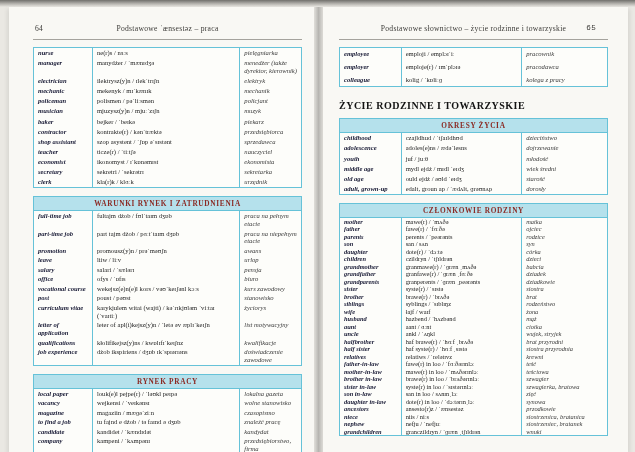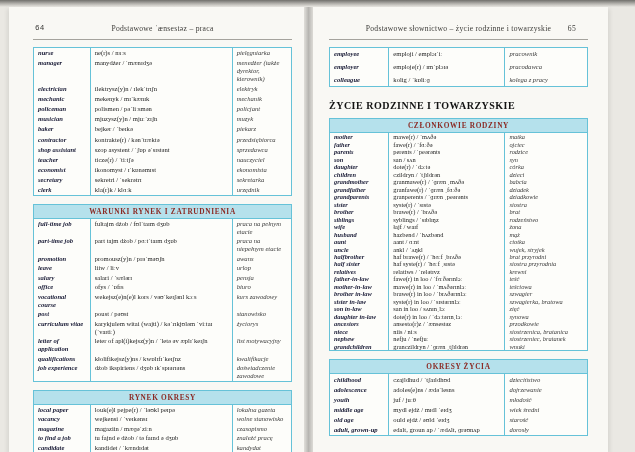--- a/index.html
+++ b/index.html
@@ -6,28 +6,28 @@
   body{
     width:635px;height:452px;overflow:hidden;position:relative;
     background:#eae8e3;
     font-family:"Liberation Serif","DejaVu Serif",serif;
   }
   .scan-top{position:absolute;top:0;left:0;right:0;height:7px;
     background:linear-gradient(to bottom,#71706c,#b7b5b0 55%,#eae8e3);}
   .spread{display:flex;position:absolute;top:7px;left:0;right:0;bottom:0;}
   .page{background:#f9f8f4;flex:1;position:relative;}
   .page.left{margin-left:9px;padding:0 12px 0 24px;box-shadow:-2px 2px 4px rgba(0,0,0,.08);}
-  .page.right{margin-right:27px;padding:0 20px 0 16px;box-shadow:2px 2px 4px rgba(0,0,0,.08);}
+  .page.right{margin-right:7px;padding:0 20px 0 16px;box-shadow:2px 2px 4px rgba(0,0,0,.08);}
   .gutter{width:9px;background:linear-gradient(to right,rgba(0,0,0,.03),rgba(0,0,0,.22) 50%,rgba(0,0,0,.05));}
 
   .running-head{position:relative;padding-top:17px;height:13px;
     font-size:7.6px;color:#3b3a37;letter-spacing:.3px;text-align:center;}
   .running-head .pnum{position:absolute;font-size:7.6px;color:#3b3a37;}
-  .page.left .pnum{left:2px;font-family:Liberation Mono, monospace;}
-  .page.right .pnum{right:12px;}
+  .page.left .pnum{left:2px;}
+  .page.right .pnum{right:12px;font-family:Liberation Mono, monospace;}
   .head-rule{border-bottom:1px solid #a5a39d;margin:2px 0 7px 0;}
 
   table.vocab{width:100%;border-collapse:collapse;background:#fdfdfa;
     border:1px solid #66c2d8;margin-bottom:8px;}
   table.vocab td{vertical-align:top;font-size:6.6px;line-height:1.2;padding:.8px 4px;color:#242424;}
   table.vocab td.term{font-weight:bold;font-style:italic;color:#181a35;}
   table.vocab td.phon{border-left:1px solid #66c2d8;border-right:1px solid #66c2d8;}
   table.vocab td.pl{font-style:italic;color:#3a3a3a;}
   table.vocab th.band{background:#b5e1ec;color:#8b2a24;font-weight:bold;
     font-size:7.3px;letter-spacing:.7px;text-align:center;padding:2.2px 0 2px;
@@ -232,21 +232,21 @@
     </table>
 
     <table class="vocab">
       <colgroup>
           <col class="c1">
           <col class="c2">
           <col class="c3">
         </colgroup>
       <thead>
           <tr>
-            <th colspan="3" class="band">RYNEK OKRESY</th>
+            <th colspan="3" class="band">RYNEK PRACY</th>
           </tr>
         </thead>
       <tbody>
 
           <tr>
             <td class="term">local paper</td>
             <td class="phon">louk(e)l pejpe(r) / ˈləʊkl peɪpə</td>
             <td class="pl">lokalna gazeta</td>
           </tr>
 
@@ -316,20 +316,71 @@
           <tr>
             <td class="term">colleague</td>
             <td class="phon">kolig / ˈkɒliːɡ</td>
             <td class="pl">kolega z pracy</td>
           </tr>
         </tbody>
     </table>
 
     <div class="chapter-title">ŻYCIE RODZINNE I TOWARZYSKIE</div>
 
+    <table class="vocab loose rwide">
+      <colgroup>
+          <col class="c1">
+          <col class="c2">
+          <col class="c3">
+        </colgroup>
+      <thead>
+          <tr>
+            <th colspan="3" class="band">OKRESY ŻYCIA</th>
+          </tr>
+        </thead>
+      <tbody>
+
+          <tr>
+            <td class="term">childhood</td>
+            <td class="phon">czajldhud / ˈtʃaɪldhʊd</td>
+            <td class="pl">dzieciństwo</td>
+          </tr>
+
+          <tr>
+            <td class="term">adolescence</td>
+            <td class="phon">adoles(e)ns / ædəˈlesns</td>
+            <td class="pl">dojrzewanie</td>
+          </tr>
+
+          <tr>
+            <td class="term">youth</td>
+            <td class="phon">juf / juːθ</td>
+            <td class="pl">młodość</td>
+          </tr>
+
+          <tr>
+            <td class="term">middle age</td>
+            <td class="phon">mydl ejdż / mɪdl ˈeɪdʒ</td>
+            <td class="pl">wiek średni</td>
+          </tr>
+
+          <tr>
+            <td class="term">old age</td>
+            <td class="phon">ould ejdż / əʊld ˈeɪdʒ</td>
+            <td class="pl">starość</td>
+          </tr>
+
+          <tr>
+            <td class="term">adult, grown-up</td>
+            <td class="phon">edalt, groun ap / ˈædʌlt, ɡrəʊnʌp</td>
+            <td class="pl">dorosły</td>
+          </tr>
+        </tbody>
+    </table>
+
     <table class="vocab tight rwide">
       <colgroup>
           <col class="c1">
           <col class="c2">
           <col class="c3">
         </colgroup>
       <thead>
           <tr>
             <th colspan="3" class="band">CZŁONKOWIE RODZINY</th>
           </tr>
@@ -504,66 +555,15 @@
             <td class="pl">siostrzeniec, bratanek</td>
           </tr>
 
           <tr>
             <td class="term">grandchildren</td>
             <td class="phon">granczildryn / ˈɡræn ˌtʃɪldrən</td>
             <td class="pl">wnuki</td>
           </tr>
         </tbody>
     </table>
-
-    <table class="vocab loose rwide">
-      <colgroup>
-          <col class="c1">
-          <col class="c2">
-          <col class="c3">
-        </colgroup>
-      <thead>
-          <tr>
-            <th colspan="3" class="band">OKRESY ŻYCIA</th>
-          </tr>
-        </thead>
-      <tbody>
-
-          <tr>
-            <td class="term">childhood</td>
-            <td class="phon">czajldhud / ˈtʃaɪldhʊd</td>
-            <td class="pl">dzieciństwo</td>
-          </tr>
-
-          <tr>
-            <td class="term">adolescence</td>
-            <td class="phon">adoles(e)ns / ædəˈlesns</td>
-            <td class="pl">dojrzewanie</td>
-          </tr>
-
-          <tr>
-            <td class="term">youth</td>
-            <td class="phon">juf / juːθ</td>
-            <td class="pl">młodość</td>
-          </tr>
-
-          <tr>
-            <td class="term">middle age</td>
-            <td class="phon">mydl ejdż / mɪdl ˈeɪdʒ</td>
-            <td class="pl">wiek średni</td>
-          </tr>
-
-          <tr>
-            <td class="term">old age</td>
-            <td class="phon">ould ejdż / əʊld ˈeɪdʒ</td>
-            <td class="pl">starość</td>
-          </tr>
-
-          <tr>
-            <td class="term">adult, grown-up</td>
-            <td class="phon">edalt, groun ap / ˈædʌlt, ɡrəʊnʌp</td>
-            <td class="pl">dorosły</td>
-          </tr>
-        </tbody>
-    </table>
   </div>
 
 </div>
 
 </body></html>

